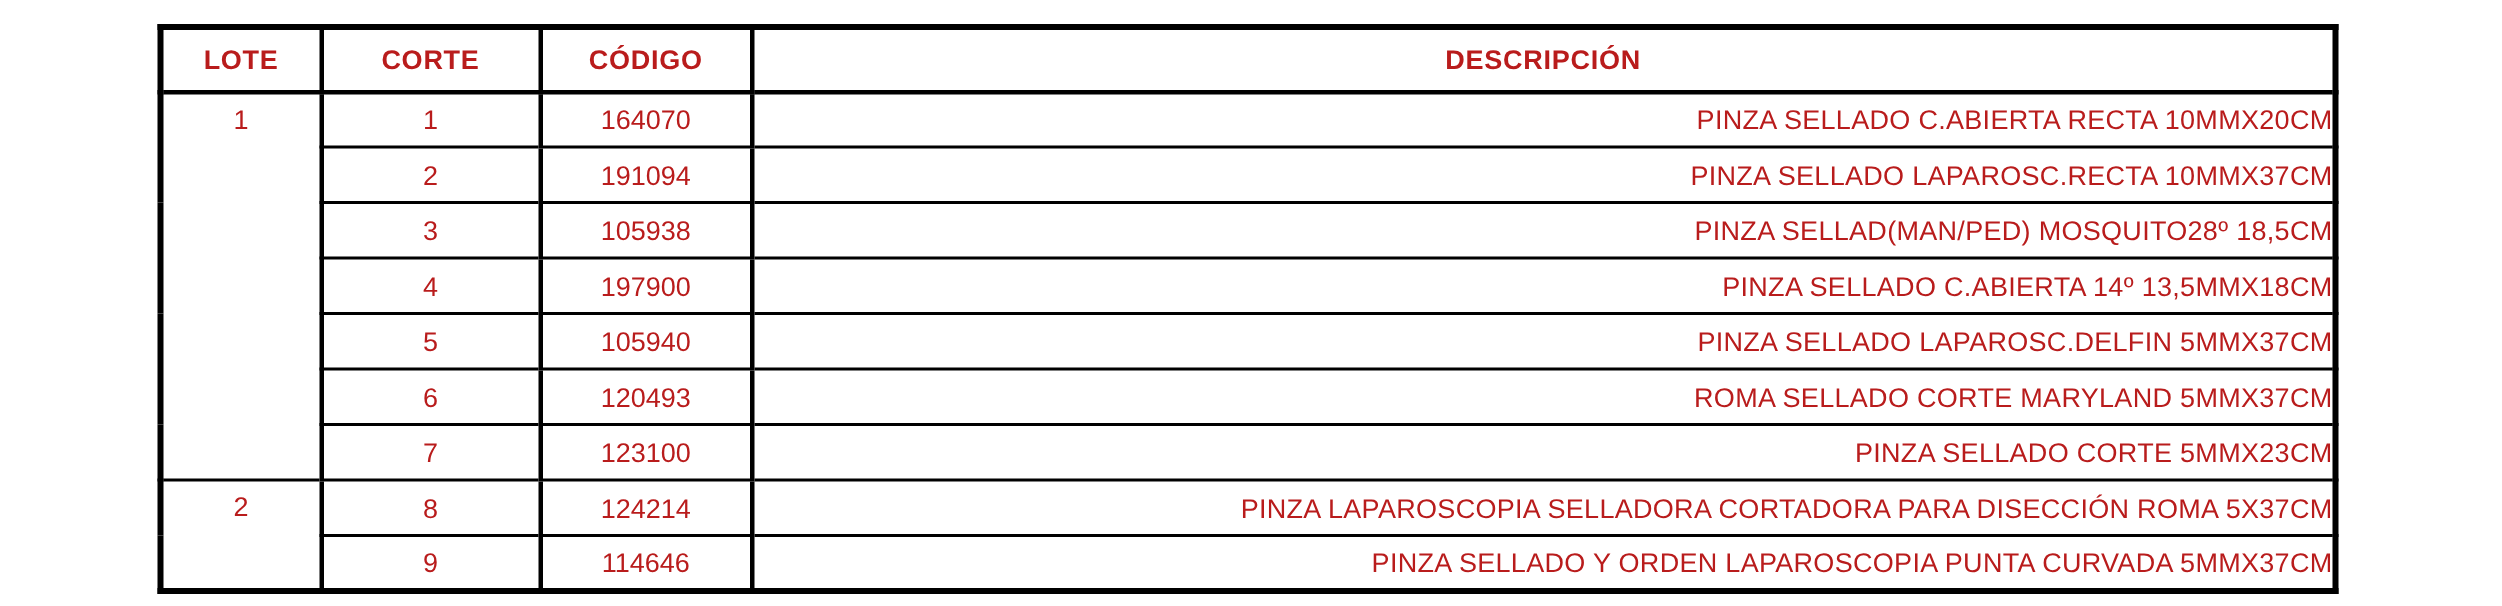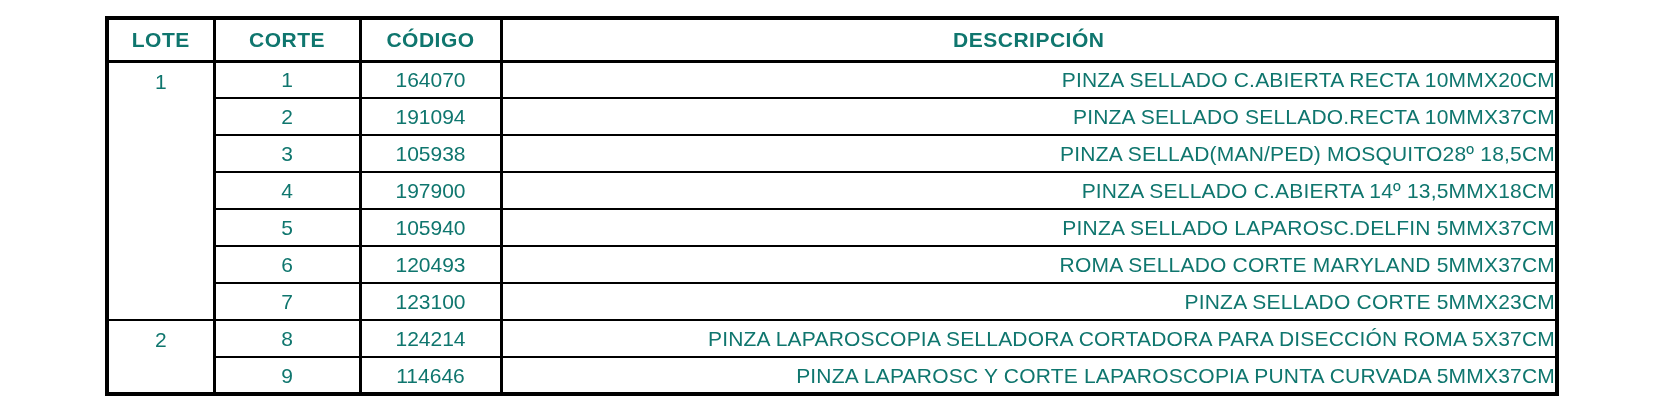--- a/index.html
+++ b/index.html
@@ -29,23 +29,23 @@
   }
   col.col-lote   { width: 107px; }
   col.col-orden  { width: 146px; }
   col.col-codigo { width: 141px; }
   col.col-desc   { width: 1056px; }
 
   th, td {
     border: 2px solid #000000;
     border-left-width: 3px;
     border-right-width: 3px;
-    font-size: 21px;
+    font-size: 18px;
     line-height: 1;
-    color: #0f766e;
+    color: #b91c1c;
     white-space: nowrap;
     overflow: hidden;
   }
   thead tr { height: 43px; }
   tbody tr { height: 37px; }
 
   thead th {
     font-weight: bold;
     text-align: center;
     vertical-align: middle;
@@ -90,21 +90,21 @@
     <tbody>
       <tr>
         <td class="cell-lote" rowspan="7">1</td>
         <td class="cell-center">1</td>
         <td class="cell-center">164070</td>
         <td class="cell-desc">PINZA SELLADO C.ABIERTA RECTA 10MMX20CM</td>
       </tr>
       <tr>
         <td class="cell-center">2</td>
         <td class="cell-center">191094</td>
-        <td class="cell-desc">PINZA SELLADO SELLADO.RECTA 10MMX37CM</td>
+        <td class="cell-desc">PINZA SELLADO LAPAROSC.RECTA 10MMX37CM</td>
       </tr>
       <tr>
         <td class="cell-center">3</td>
         <td class="cell-center">105938</td>
         <td class="cell-desc">PINZA SELLAD(MAN/PED) MOSQUITO28º 18,5CM</td>
       </tr>
       <tr>
         <td class="cell-center">4</td>
         <td class="cell-center">197900</td>
         <td class="cell-desc">PINZA SELLADO C.ABIERTA 14º 13,5MMX18CM</td>
@@ -126,17 +126,17 @@
       </tr>
       <tr>
         <td class="cell-lote" rowspan="2">2</td>
         <td class="cell-center">8</td>
         <td class="cell-center">124214</td>
         <td class="cell-desc">PINZA LAPAROSCOPIA SELLADORA CORTADORA PARA DISECCIÓN ROMA 5X37CM</td>
       </tr>
       <tr>
         <td class="cell-center">9</td>
         <td class="cell-center">114646</td>
-        <td class="cell-desc">PINZA LAPAROSC Y CORTE LAPAROSCOPIA PUNTA CURVADA 5MMX37CM</td>
+        <td class="cell-desc">PINZA SELLADO Y ORDEN LAPAROSCOPIA PUNTA CURVADA 5MMX37CM</td>
       </tr>
     </tbody>
   </table>
 </div>
 
 </body></html>

